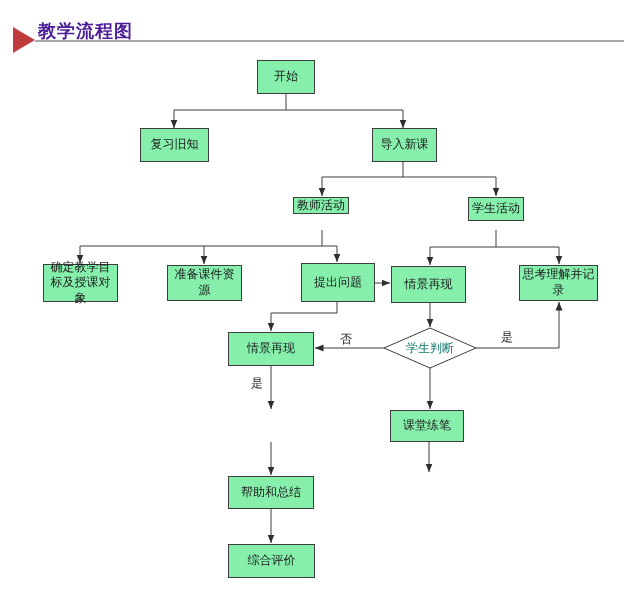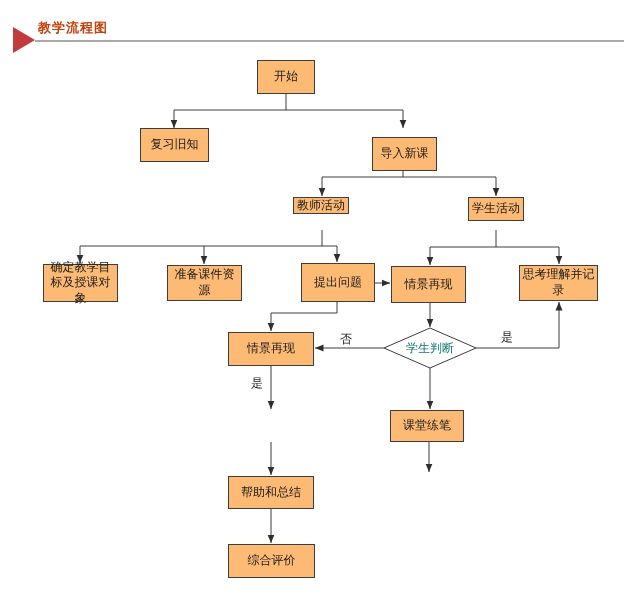--- a/index.html
+++ b/index.html
@@ -9,27 +9,27 @@
   }
   
   .hdr-triangle{
     position:absolute;left:13px;top:27px;width:0;height:0;
     border-top:13px solid transparent;border-bottom:13px solid transparent;
     border-left:22px solid #c23b3f;
   }
   .hdr-title{
     position:absolute;left:38px;top:19px;
     font-family:Liberation Mono, monospace;
-    font-weight:bold;font-size:13px;color:#c2410c;letter-spacing:1px;white-space:nowrap;
+    font-weight:bold;font-size:18px;color:#4c1d95;letter-spacing:1px;white-space:nowrap;
   }
   .hdr-rule{position:absolute;left:35px;top:40px;width:589px;height:2px;background:#a9a9a9;}
   
   svg.wires{position:absolute;left:0;top:0;}
   .node{
-    position:absolute;box-sizing:border-box;background:#fdba74;
+    position:absolute;box-sizing:border-box;background:#86efac;
     border:1px solid #3d3d3d;display:flex;align-items:center;justify-content:center;
     text-align:center;font-size:12px;line-height:1.3;color:#1a1a1a;padding:1px;
   }
   .diamond-label{
     position:absolute;display:flex;align-items:center;justify-content:center;
     font-size:12px;color:#0f766e;background:transparent;
   }
   .edge-label{position:absolute;font-size:12px;color:#1a1a1a;white-space:nowrap;}
 </style>
 </head>
@@ -74,21 +74,21 @@
       <path d="M430 368 V409" marker-end="url(#arw)"></path>
       <path d="M271 442 V475" marker-end="url(#arw)"></path>
       <path d="M429 442 V472" marker-end="url(#arw)"></path>
       <path d="M271 509 V543" marker-end="url(#arw)"></path>
       <polygon points="384,348 430,328 476,348 430,368" fill="#ffffff" stroke="#3d3d3d"></polygon>
     </g>
   </svg>
 
   <div class="node" style="left:257px;top:60px;width:58px;height:34px">开始</div>
   <div class="node" style="left:140px;top:128px;width:69px;height:34px">复习旧知</div>
-  <div class="node" style="left:372px;top:137px;width:65px;height:34px">导入新课</div>
+  <div class="node" style="left:372px;top:128px;width:65px;height:34px">导入新课</div>
   <div class="node" style="left:293px;top:197px;width:56px;height:17px">教师活动</div>
   <div class="node" style="left:468px;top:197px;width:56px;height:24px">学生活动</div>
   <div class="node" style="left:43px;top:264px;width:75px;height:38px">确定教学目标及授课对象</div>
   <div class="node" style="left:167px;top:265px;width:75px;height:36px">准备课件资源</div>
   <div class="node" style="left:301px;top:263px;width:74px;height:39px">提出问题</div>
   <div class="node" style="left:391px;top:266px;width:75px;height:37px">情景再现</div>
   <div class="node" style="left:519px;top:265px;width:79px;height:36px">思考理解并记录</div>
   <div class="node" style="left:228px;top:332px;width:86px;height:34px">情景再现</div>
   <div class="diamond-label" style="left:384px;top:328px;width:92px;height:40px">学生判断</div>
   <div class="node" style="left:390px;top:410px;width:74px;height:32px">课堂练笔</div>

